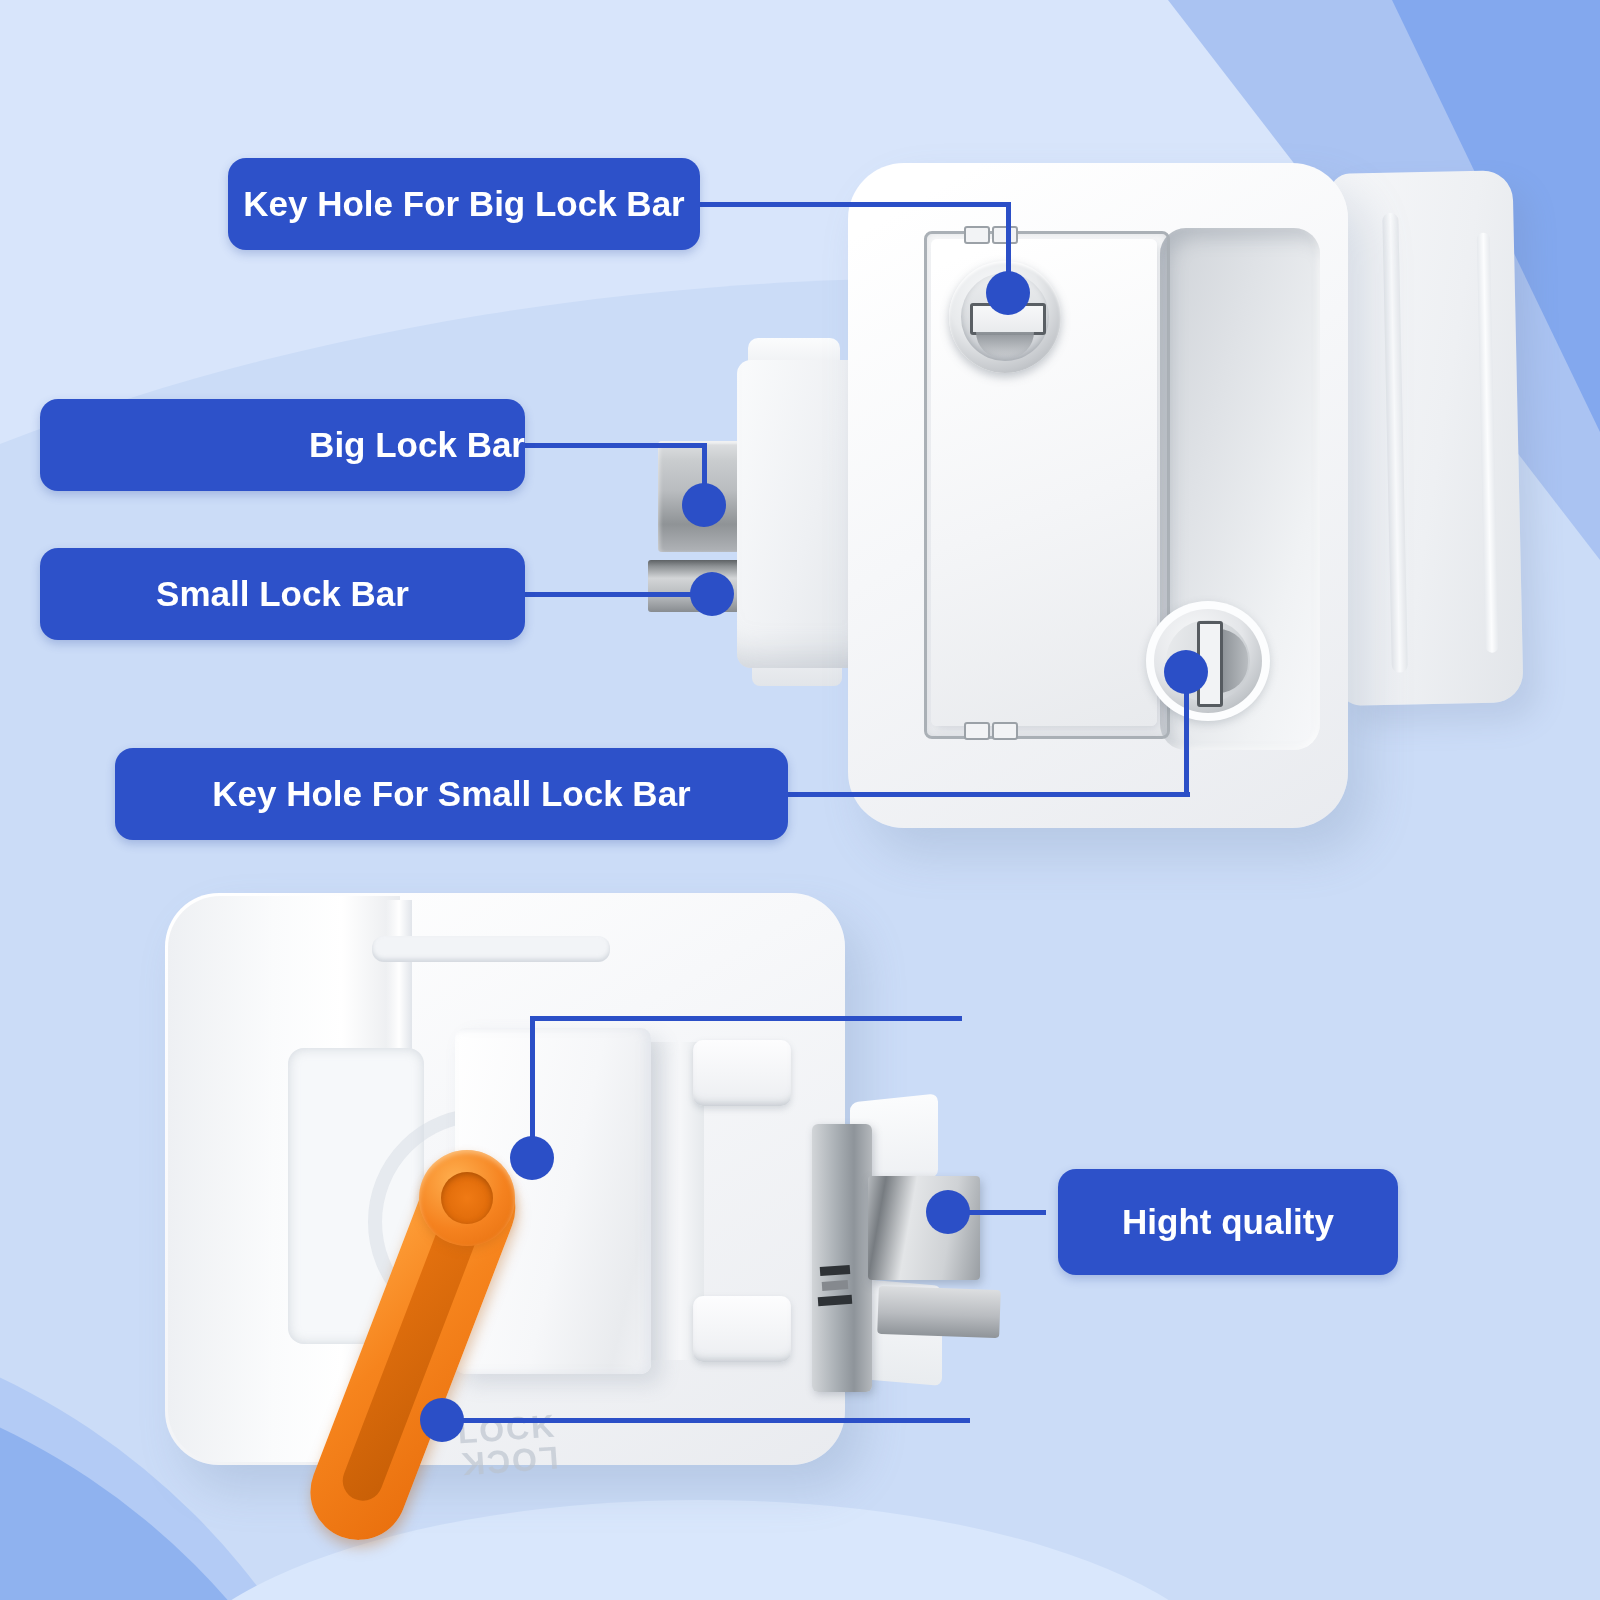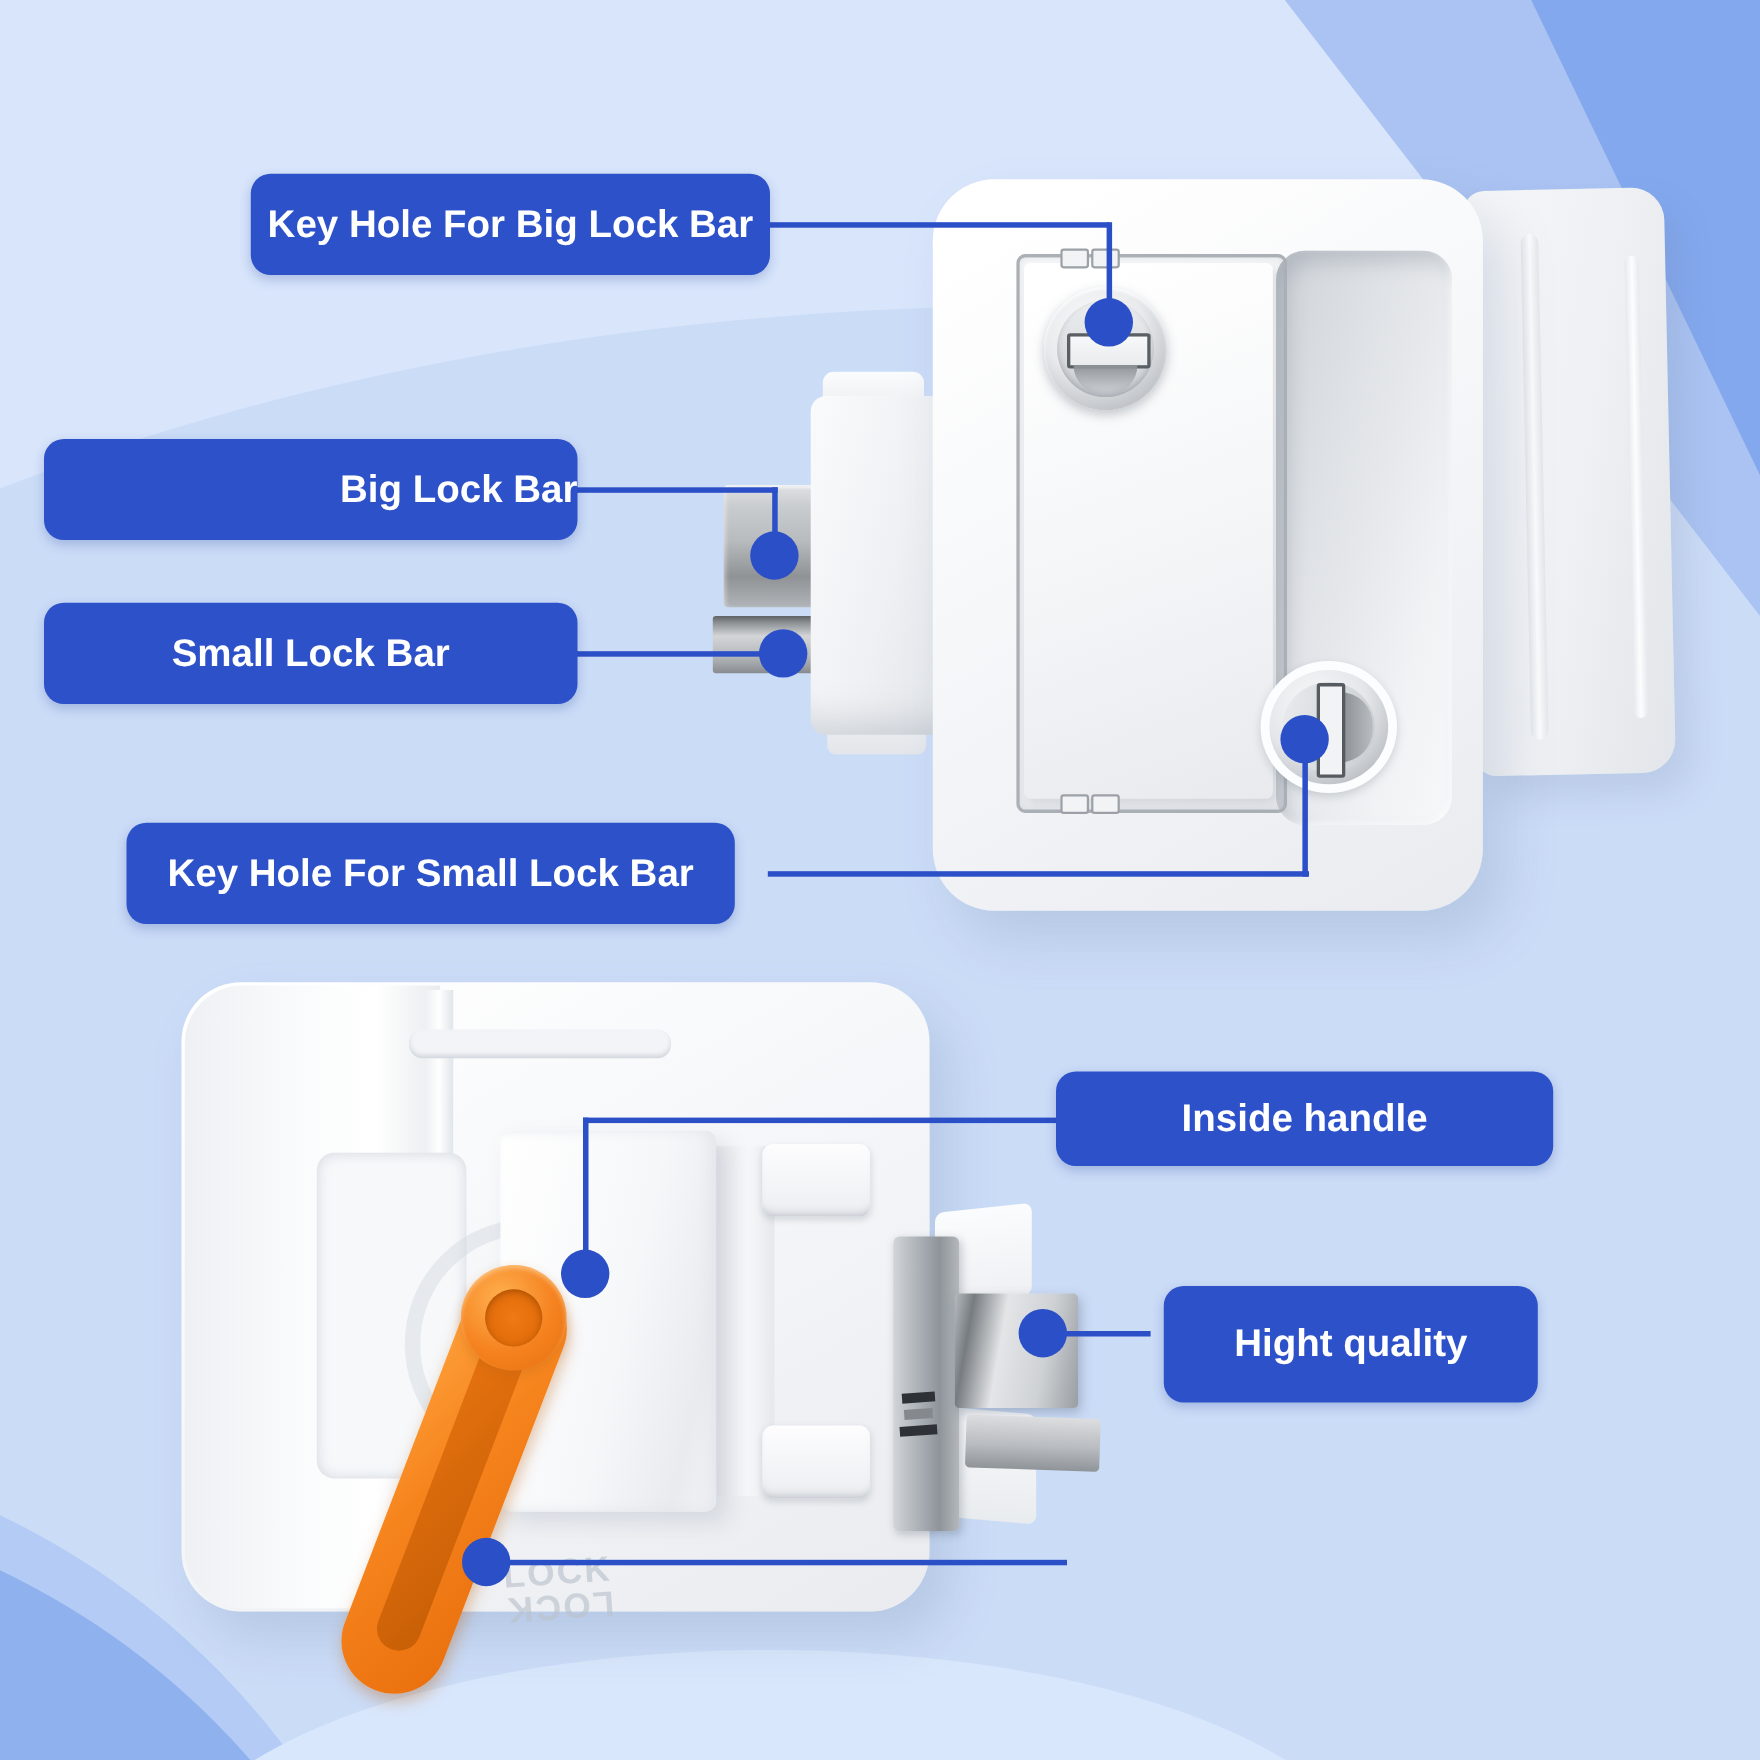--- a/index.html
+++ b/index.html
@@ -255,23 +255,20 @@
 
   <div class="callout" style="left:228px;top:158px;width:472px;height:92px;">
     <span>Key Hole For Big Lock Bar</span>
   </div>
   <div class="callout" style="left:40px;top:399px;width:485px;height:92px;justify-content:flex-end;">
     <span>Big Lock Bar</span>
   </div>
   <div class="callout" style="left:40px;top:548px;width:485px;height:92px;">
     <span>Small Lock Bar</span>
   </div>
-  <div class="callout" style="left:115px;top:748px;width:553px;height:92px;">
+  <div class="callout" style="left:115px;top:748px;width:673px;height:92px;">
     <span>Key Hole For Small Lock Bar</span>
-  </div>
-  <div class="callout" style="left:960px;top:974px;width:452px;height:86px;">
-    <span>Inside handle</span>
   </div>
   <div class="callout" style="left:1042px;top:1169px;width:340px;height:106px;margin-left:16px;">
     <span>Hight quality</span>
   </div>
 
 </div>
 
 </body></html>

